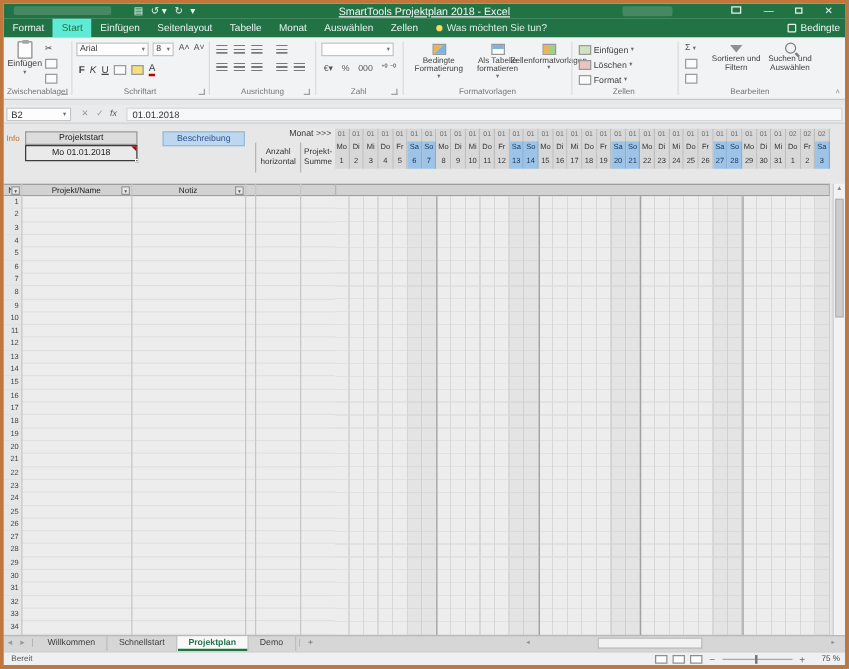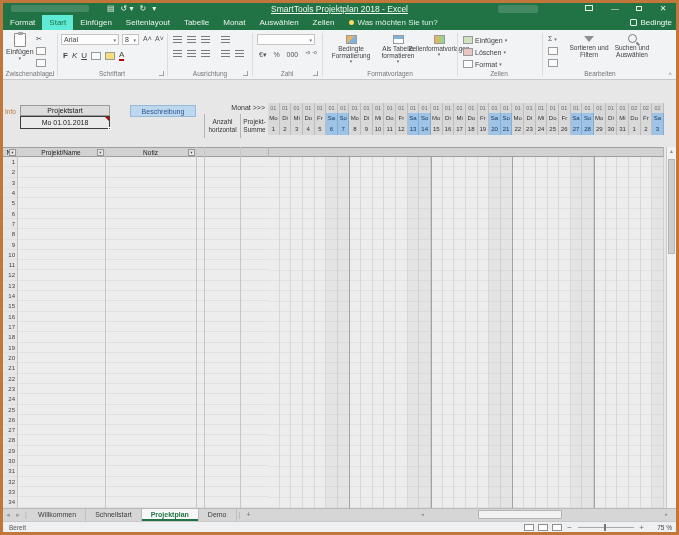--- a/index.html
+++ b/index.html
@@ -268,20 +268,30 @@
     </div>
     <div class="sbtn" style="left:608px;top:4px;width:42px;font-size:6.5px;">
       <span class="magnifier"></span>
       <span>Suchen und</span>
       <span>Auswählen</span>
     </div>
     <div class="rgroup-label" style="left:541px;width:112px;">Bearbeiten</div>
     <div class="abs" style="right:4px;bottom:2px;color:#888;font-size:6px;">˄</div>
   </div>
 
+  <div class="fbar">
+    <div class="namebox">
+      <span>B2</span>
+      <span class="caret">▾</span>
+    </div>
+    <div class="fbtn" style="left:62px;">✕</div>
+    <div class="fbtn" style="left:74px;">✓</div>
+    <div class="fbtn" style="left:85px;font-style:italic;color:#555;">fx</div>
+    <div class="fcontent">01.01.2018</div>
+  </div>
 
   <div class="sheet">
     <div class="infolbl">Info</div>
 
     <div class="hcell pstart-label">Projektstart</div>
     <div class="hcell pstart-value">
       <span>Mo 01.01.2018</span>
       <span class="red-tri"></span>
       <span class="fillhandle"></span>
     </div>

